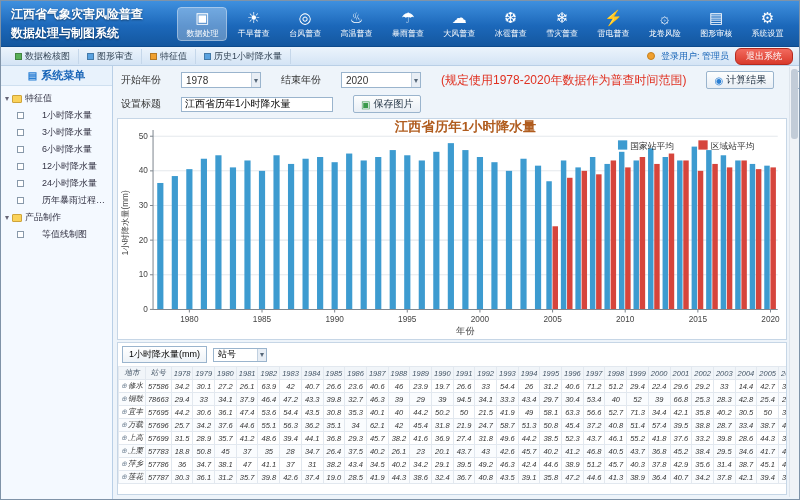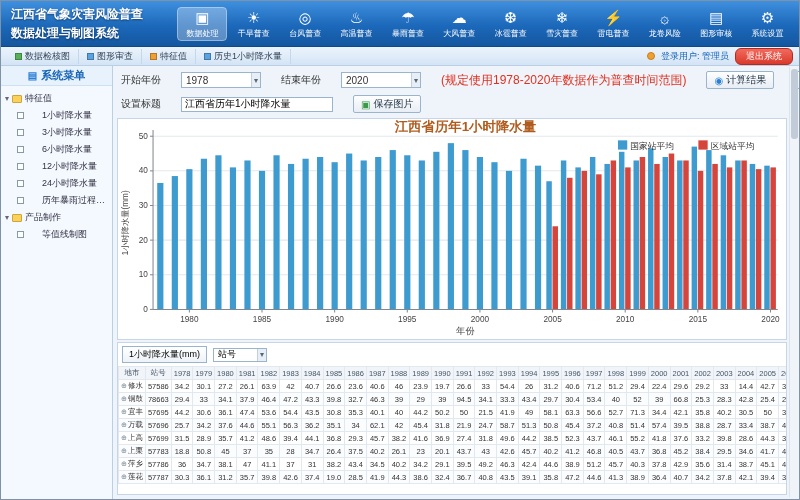--- a/index.html
+++ b/index.html
@@ -70,21 +70,21 @@
 
   .chart-wrap { background:#fff; border:1px solid #c6d6e6; height:222px; flex:none; margin:2px 0;
                 display:flex; justify-content:center; }
   .chart-wrap svg { width:100%; height:100%; }
 
   .table-section { flex:1; min-height:0; background:#fff; border:1px solid #c6d6e6;
                    display:flex; flex-direction:column; margin-bottom:2px; }
   .table-controls { display:flex; gap:6px; padding:3px 4px; align-items:center; flex:none; }
   .chip { border:1px solid #9ab4cd; background:linear-gradient(#fff,#eef3f8); font-size:9px;
           padding:1px 6px; cursor:pointer; }
-  .table-scroll { overflow:auto; flex:1; }
+  .table-scroll { overflow:auto; flex:1;font-style:italic; }
   table { border-collapse:collapse; font-size:7.5px; color:#333; }
   th, td { border:1px solid #e2e8ef; padding:1px 2px; text-align:center; white-space:nowrap; font-weight:normal; }
   thead th { background:#f1f5f9; color:#456; }
   tbody tr:nth-child(even) { background:#fafcfe; }
   td.city { text-align:left; }
   .expand { color:#789; font-size:7px; margin-right:1px; }
 
   .vscroll { position:absolute; right:1px; top:66px; bottom:2px; width:9px;
              background:#f0f3f7; border-left:1px solid #dde4ec; }
   .vthumb { width:7px; height:70px; background:#c2ccd8; border-radius:3px; margin:2px auto 0; }

